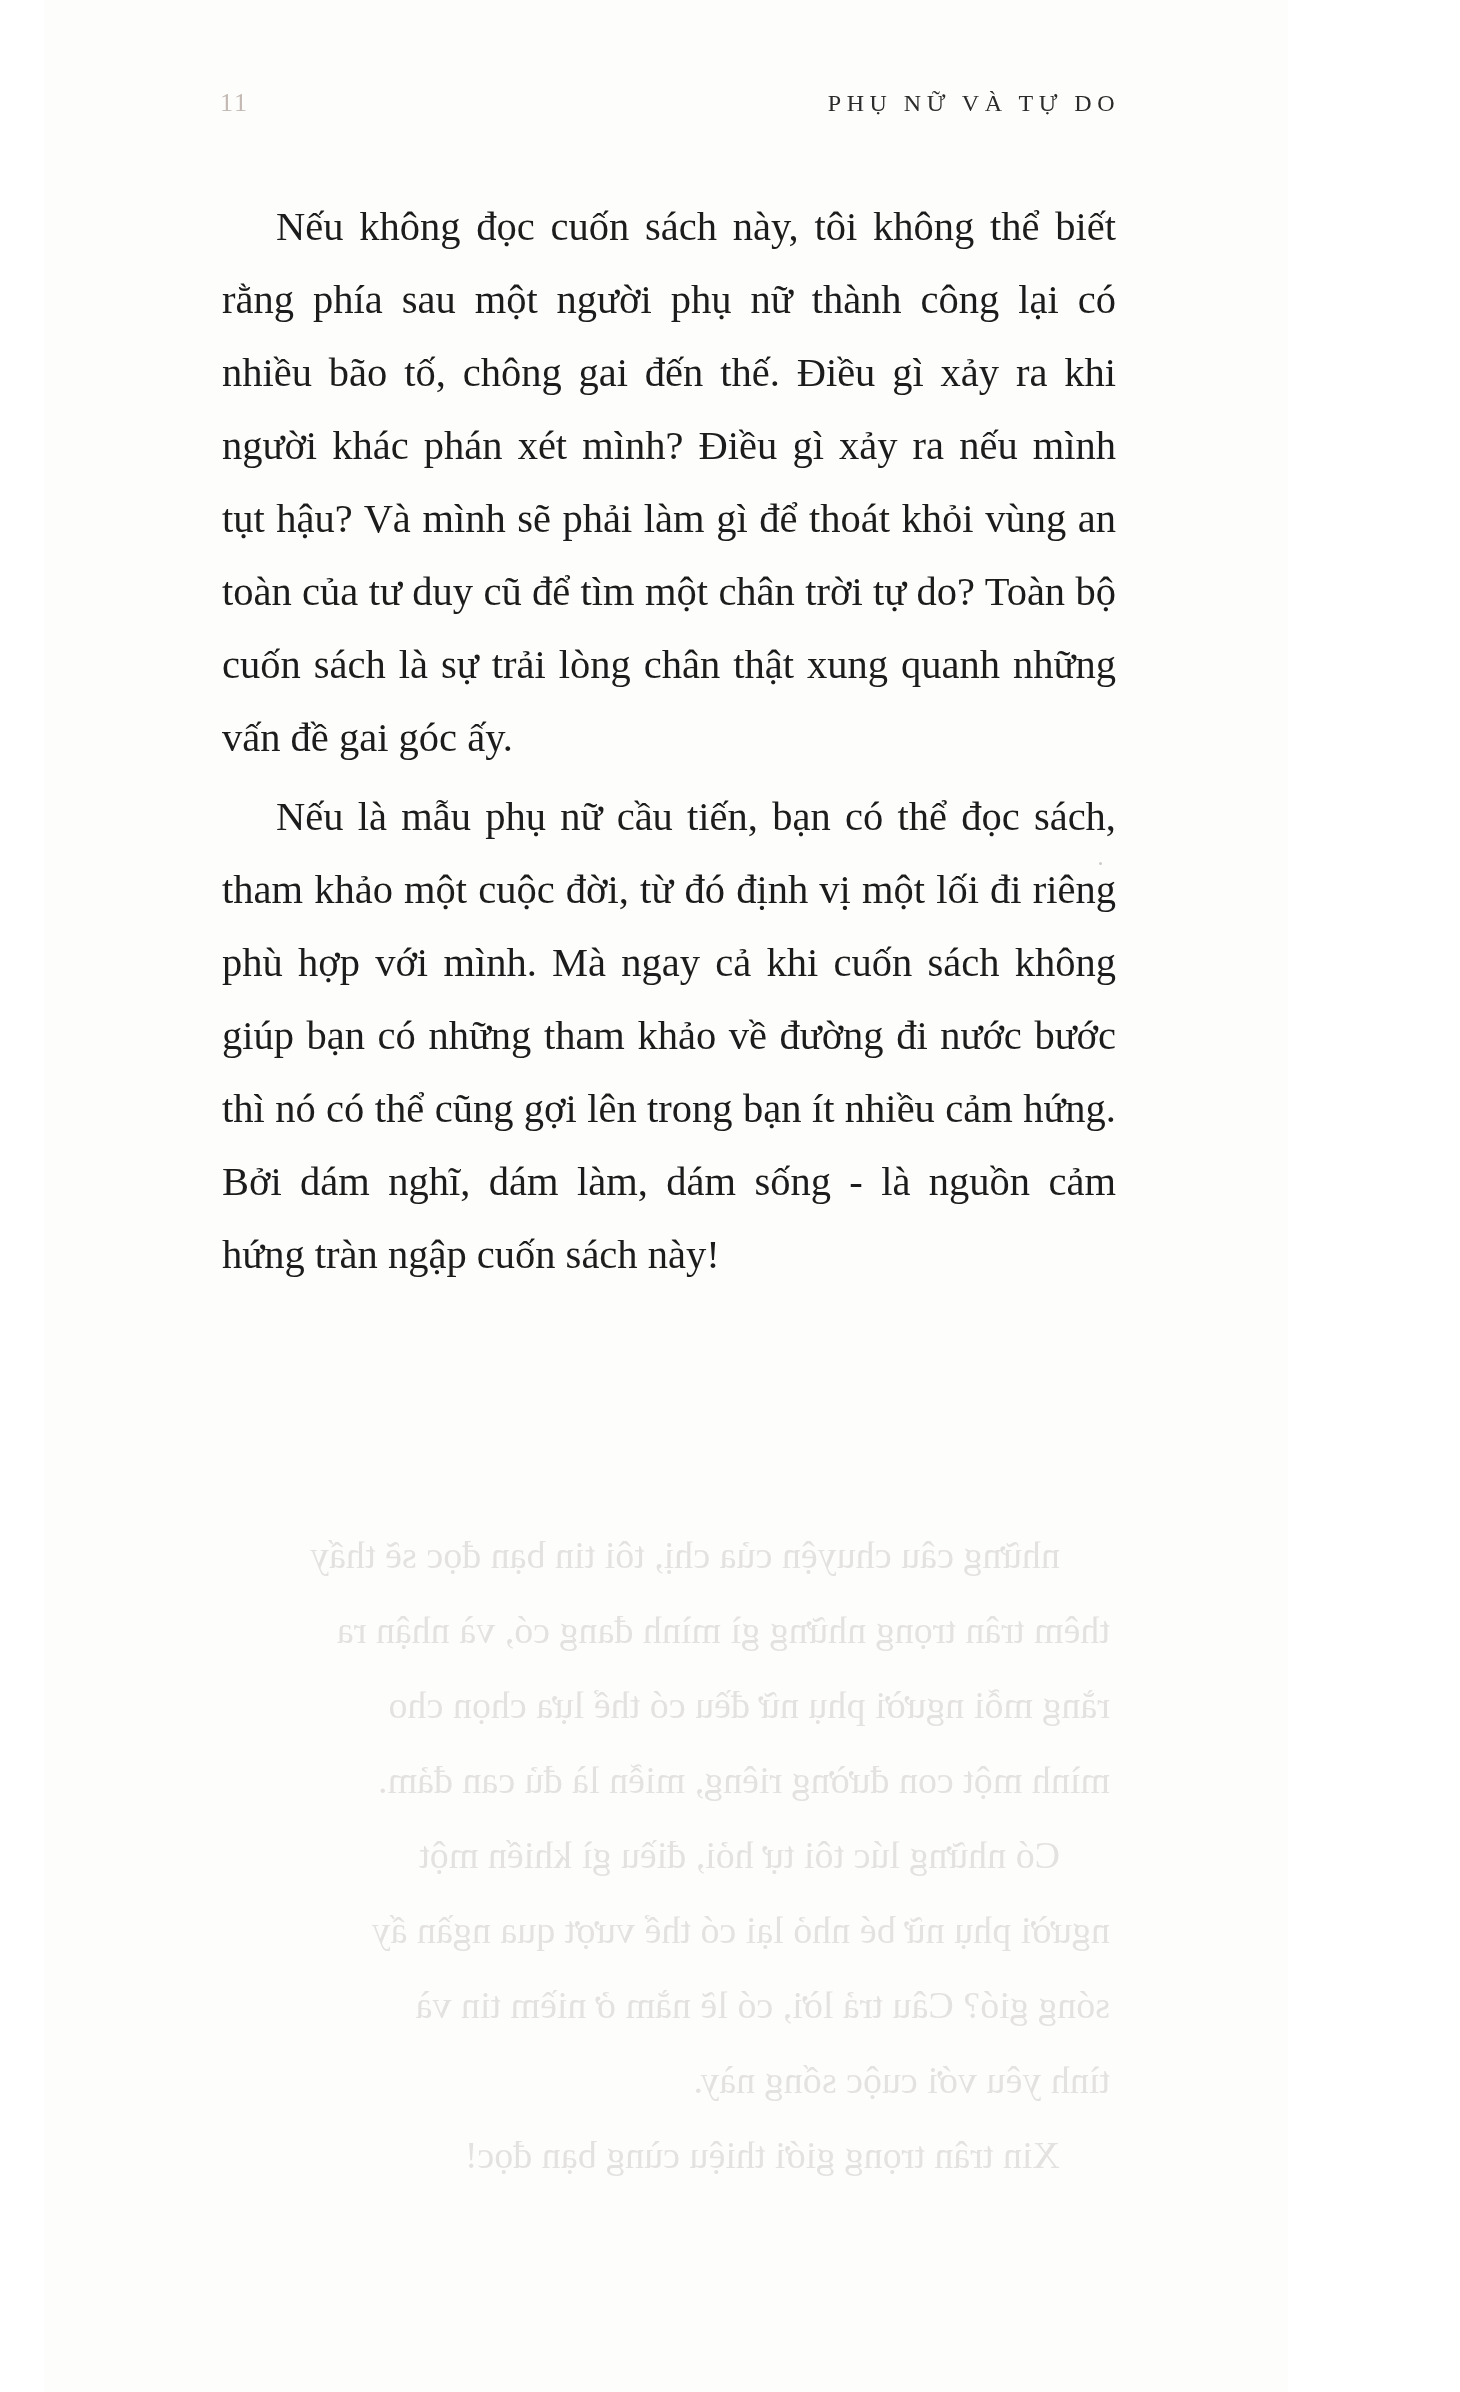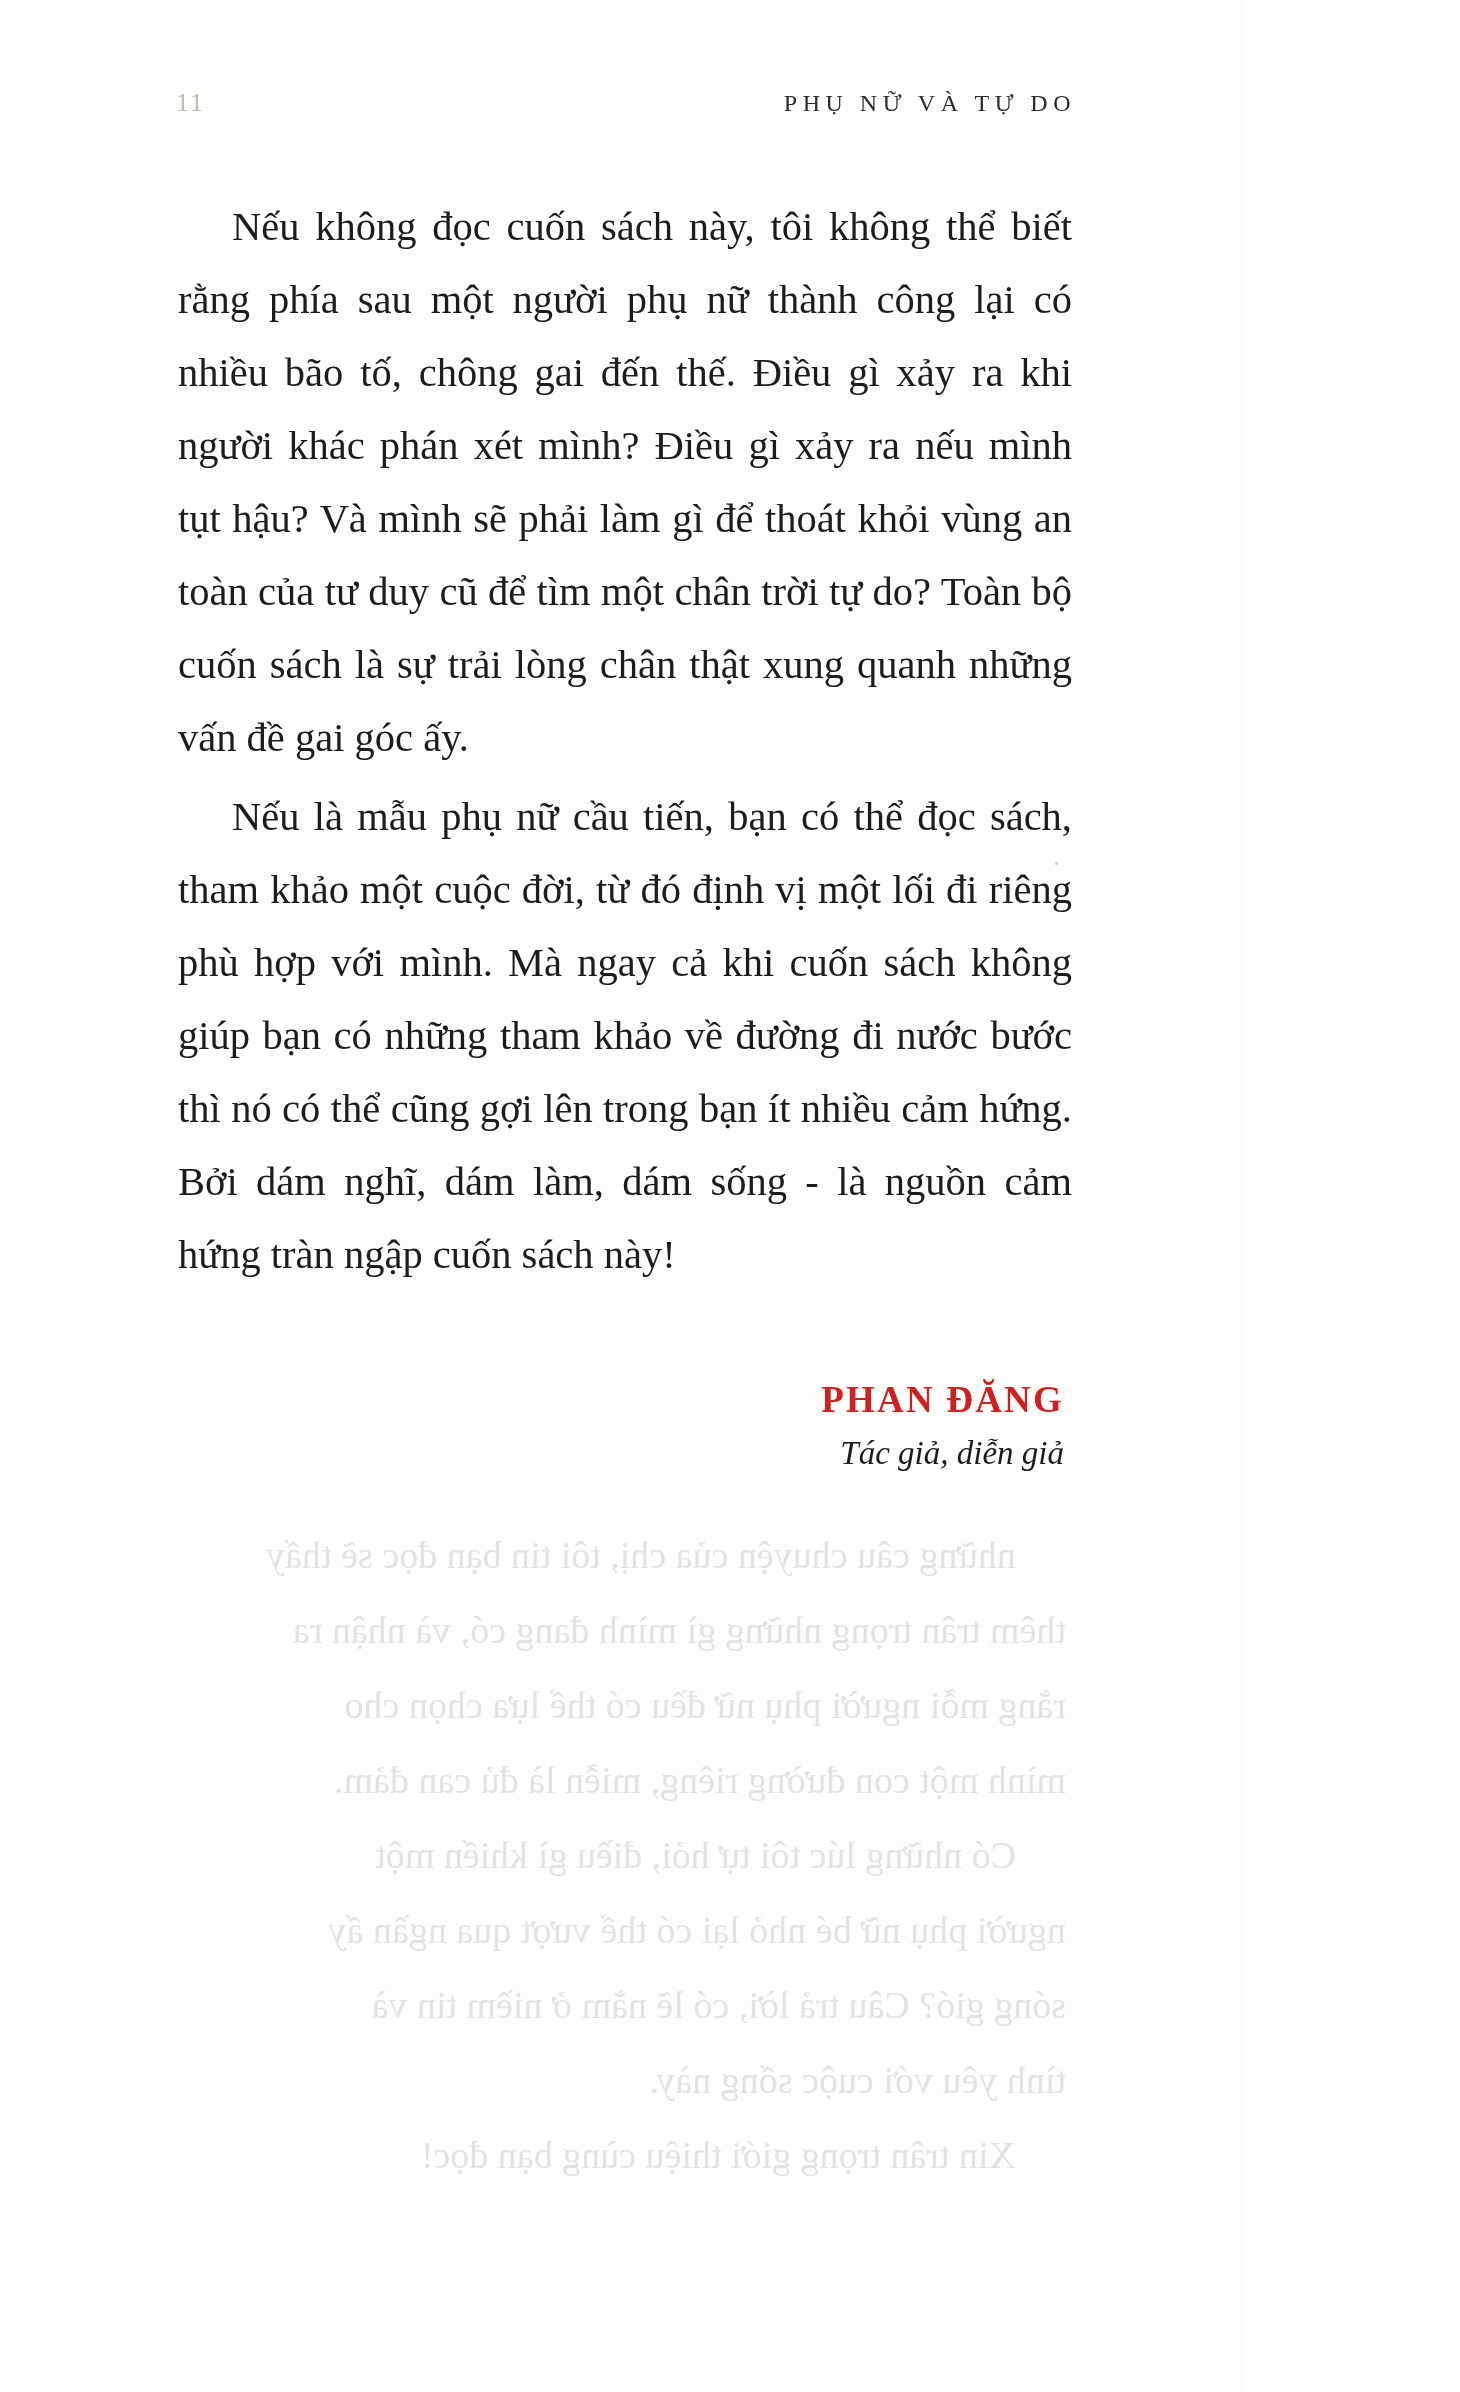--- a/index.html
+++ b/index.html
@@ -7,20 +7,21 @@
     padding: 0;
     background: #ffffff;
   }
   .page {
     position: relative;
     width: 1244px;
     height: 2392px;
     background: #fdfdfb;
     font-family: "Liberation Serif", serif;
     overflow: hidden;
+    margin-left: 44px;
   }
 
   
   .header {
     position: absolute;
     top: 88px;
     left: 0;
     width: 100%;
     height: 40px;
   }
@@ -122,24 +123,20 @@
   <div class="header">
     <div class="folio">11</div>
     <div class="running-title">PHỤ NỮ VÀ TỰ DO</div>
   </div>
 
   <div class="body-text">
     <p class="para indent">Nếu không đọc cuốn sách này, tôi không thể biết rằng phía sau một người phụ nữ thành công lại có nhiều bão tố, chông gai đến thế. Điều gì xảy ra khi người khác phán xét mình? Điều gì xảy ra nếu mình tụt hậu? Và mình sẽ phải làm gì để thoát khỏi vùng an toàn của tư duy cũ để tìm một chân trời tự do? Toàn bộ cuốn sách là sự trải lòng chân thật xung quanh những vấn đề gai góc ấy.</p>
     <p class="para indent last-block">Nếu là mẫu phụ nữ cầu tiến, bạn có thể đọc sách, tham khảo một cuộc đời, từ đó định vị một lối đi riêng phù hợp với mình. Mà ngay cả khi cuốn sách không giúp bạn có những tham khảo về đường đi nước bước thì nó có thể cũng gợi lên trong bạn ít nhiều cảm hứng. Bởi dám nghĩ, dám làm, dám sống - là nguồn cảm hứng tràn ngập cuốn sách này!</p>
   </div>
 
-  <div class="signature">
-    <div class="sig-name">PHAN ĐĂNG</div>
-    <div class="sig-role">Tác giả, diễn giả</div>
-  </div>
 
   <div class="ghost">
     <p class="g-indent">những câu chuyện của chị, tôi tin bạn đọc sẽ thấy</p>
     <p>thêm trân trọng những gì mình đang có, và nhận ra</p>
     <p>rằng mỗi người phụ nữ đều có thể lựa chọn cho</p>
     <p>mình một con đường riêng, miễn là đủ can đảm.</p>
     <p class="g-indent">Có những lúc tôi tự hỏi, điều gì khiến một</p>
     <p>người phụ nữ bé nhỏ lại có thể vượt qua ngần ấy</p>
     <p>sóng gió? Câu trả lời, có lẽ nằm ở niềm tin và</p>
     <p>tình yêu với cuộc sống này.</p>

